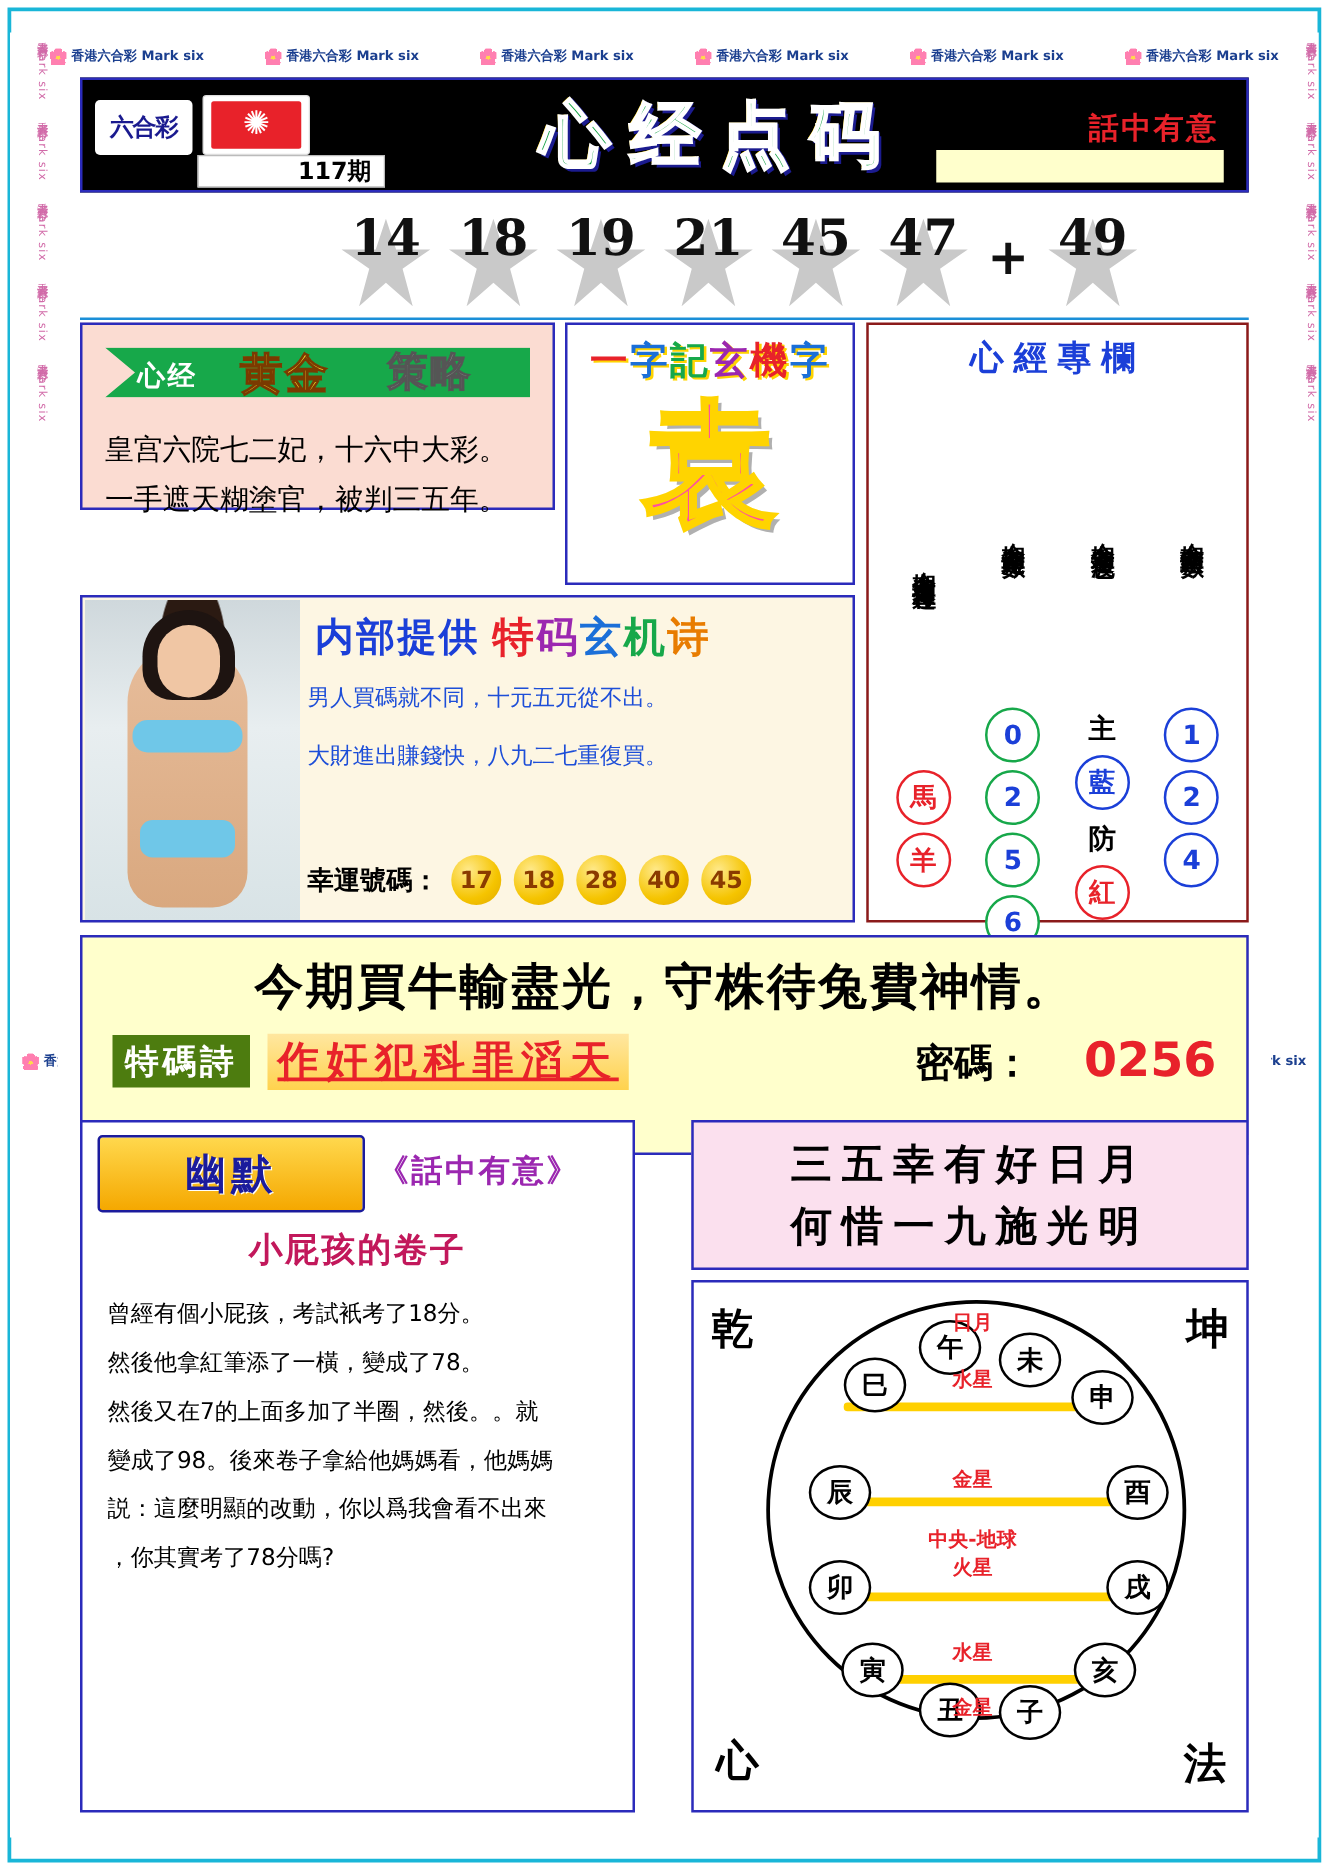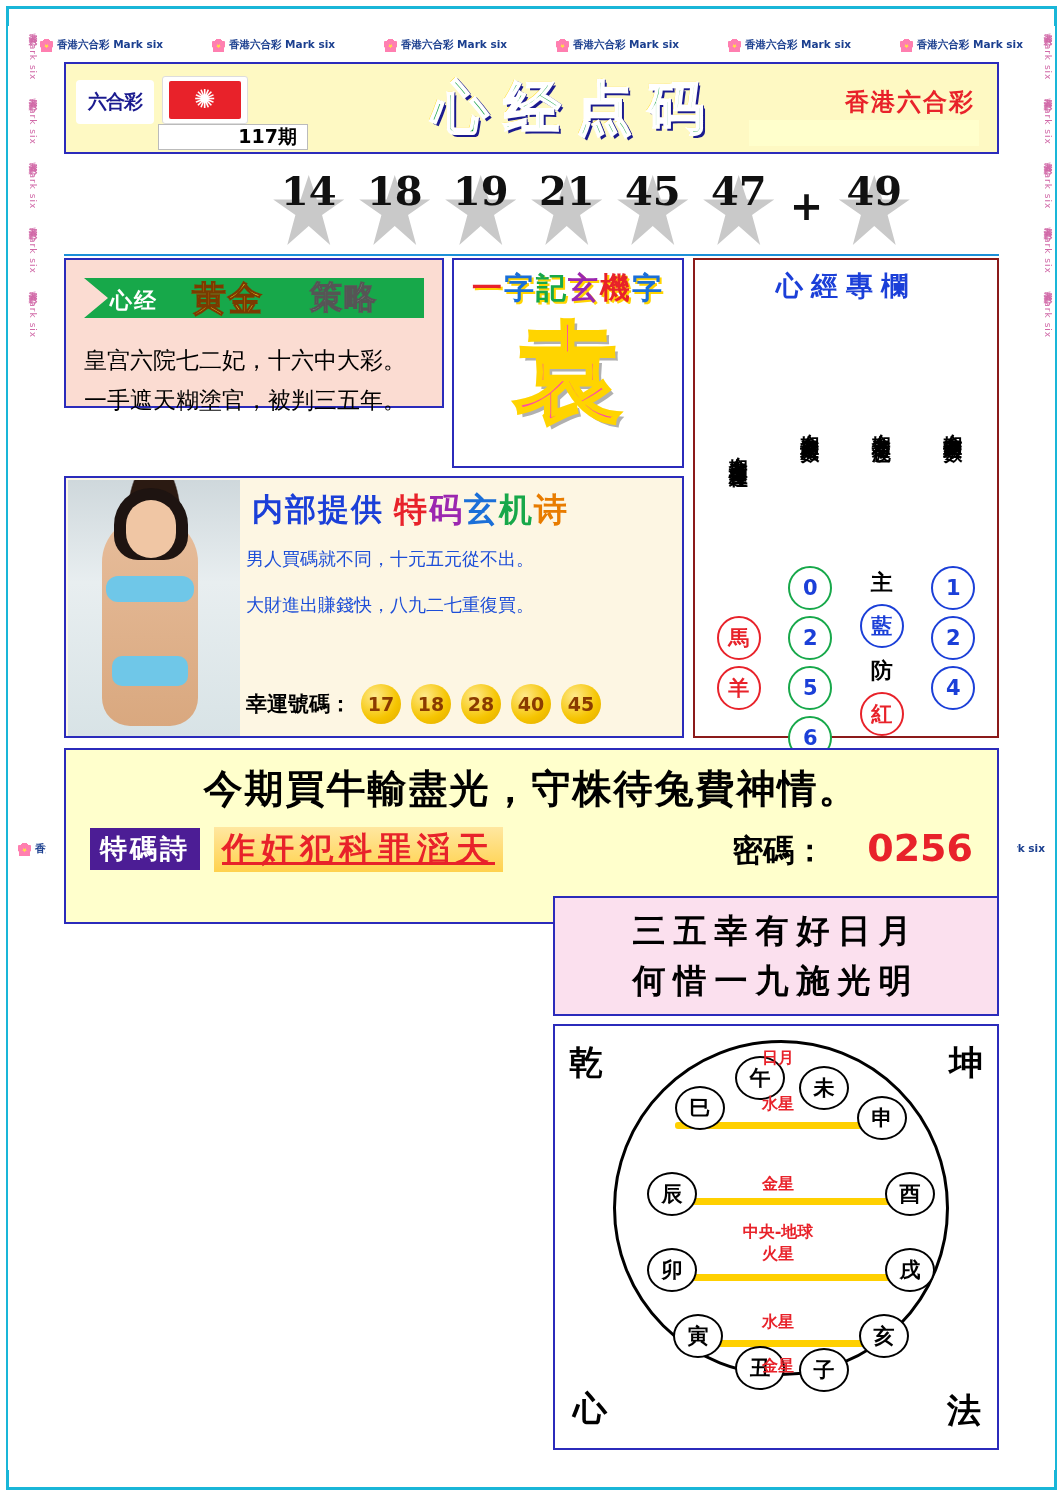--- a/index.html
+++ b/index.html
@@ -56,21 +56,21 @@
   }
 
   .content{
     position:absolute;left:46px;top:58px;right:46px;bottom:44px;
     background:#fff;
   }
 
   
   .header{
     position:absolute;left:18px;top:4px;right:18px;height:92px;
-    background:#fef9c3;border:2px solid #2b2bbb;
+    background:#000000;border:2px solid #2b2bbb;
     box-sizing:border-box;
   }
   .logo-ball{
     position:absolute;left:10px;top:16px;width:78px;height:44px;
     background:#fff;border-radius:4px;
     display:flex;align-items:center;justify-content:center;
   }
   .logo-ball .lbtxt{
     font-size:19px;font-weight:bold;color:#1a1a8f;letter-spacing:-1px;
     font-family:"DejaVu Sans",sans-serif;
@@ -293,21 +293,21 @@
     background:#ffffcc;border:2px solid #2b2bbb;box-sizing:border-box;
   }
   .banner .line1{
     margin-top:12px;text-align:center;font-size:39px;font-weight:bold;color:#000;
     letter-spacing:2px;font-family:"DejaVu Serif","Liberation Serif",serif;
   }
   .banner .line2{
     margin-top:10px;display:flex;align-items:center;padding:0 24px;gap:14px;
   }
   .tag{
-    background:#4c1d95;color:#fff;font-size:27px;font-weight:bold;
+    background:#4d7c0f;color:#fff;font-size:27px;font-weight:bold;
     padding:3px 10px;letter-spacing:3px;
   }
   .tag-text{
     font-size:33px;font-weight:bold;color:#e8222a;letter-spacing:6px;
     font-family:"DejaVu Serif","Liberation Serif",serif;
     background:linear-gradient(#ffe7a0,#ffd24d);
     padding:0 8px;
     text-decoration:underline;
   }
   .pwd{margin-left:auto;display:flex;align-items:baseline;gap:2px;}
@@ -448,21 +448,21 @@
       <div class="logo-ball">
         <span class="lbtxt">六合彩</span>
       </div>
       <div class="bauhinia">
           <div class="flag"></div>
         </div>
       <div class="issue-box">
         <span class="issue-num">117期</span>
       </div>
       <div class="main-title">心经点码</div>
-      <div class="hk-label">香港六合彩</div>
+      <div class="hk-label">話中有意</div>
       <div class="hk-strip"></div>
     </div>
 
     <div class="numbers">
       <div class="numrow">
         <div class="numcell">
             <div class="star"></div>
             <div class="n">14</div>
           </div>
         <div class="numcell">
@@ -586,20 +586,35 @@
         <span class="tag-text">作奸犯科罪滔天</span>
         <span class="pwd">
           <span class="k">密碼：</span>
           <span class="v">0256</span>
         </span>
       </div>
     </div>
 
     <div class="bottom">
 
+      <div class="joke">
+        <div class="joke-head">
+          <div class="joke-badge">幽默</div>
+          <div class="joke-sub">《話中有意》</div>
+        </div>
+        <div class="joke-title">小屁孩的卷子</div>
+        <div class="joke-body">
+          <p>曾經有個小屁孩，考試衹考了18分。</p>
+          <p>然後他拿紅筆添了一橫，變成了78。</p>
+          <p>然後又在7的上面多加了半圈，然後。。就</p>
+          <p>變成了98。後來卷子拿給他媽媽看，他媽媽</p>
+          <p>説：這麼明顯的改動，你以爲我會看不出來</p>
+          <p>，你其實考了78分嗎?</p>
+        </div>
+      </div>
 
       <div class="couplet">
         <div>三五幸有好日月</div>
         <div>何惜一九施光明</div>
       </div>
 
       <div class="wheelbox">
         <div class="corner tl">乾</div>
         <div class="corner tr">坤</div>
         <div class="corner bl">心</div>

